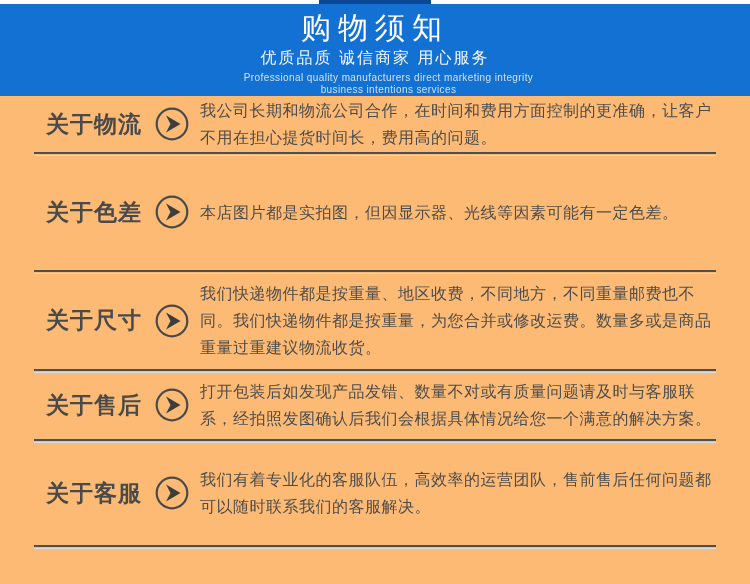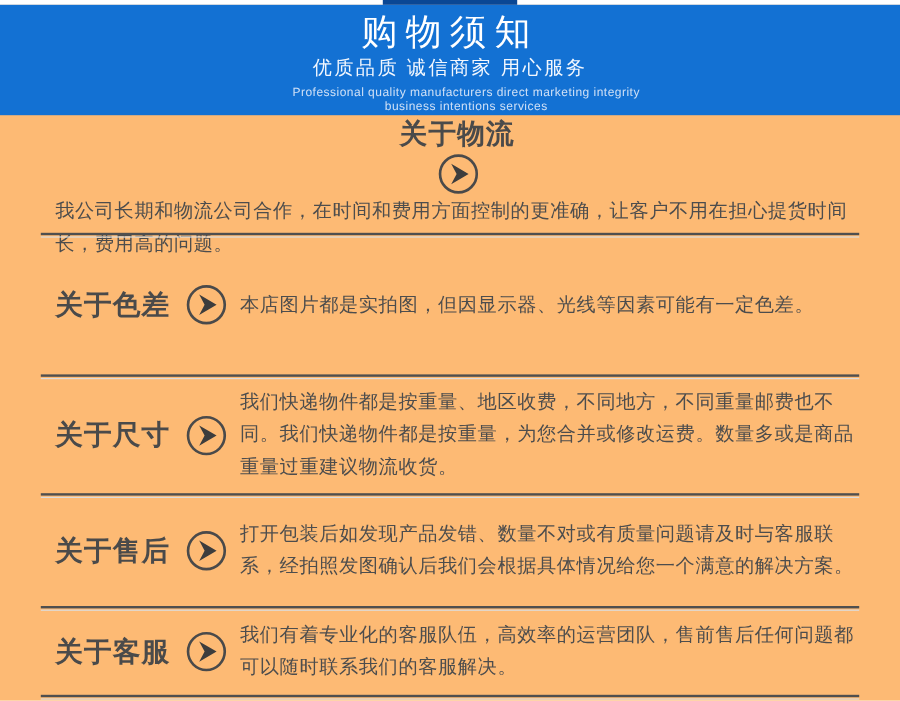--- a/index.html
+++ b/index.html
@@ -57,25 +57,25 @@
     letter-spacing: 0.4px;
     color: #cfe0f6;
     padding-left: 27px;
   }
   
   .notice-section {
     display: flex;
     align-items: center;
     padding: 0 34px 0 46px;
   }
-  .s1 { height: 98px; flex-direction: column; }
+  .s1 { height: 56px; }
   .s2 { height: 116px; }
   .s3 { height: 97px; }
-  .s4 { height: 92px; }
-  .s5 { height: 72px; }
+  .s4 { height: 68px; }
+  .s5 { height: 104px; }
   .section-label {
     font-size: 23px;
     font-weight: bold;
     color: #4a4a4a;
     white-space: nowrap;
     letter-spacing: 1px;
   }
   .arrow-icon {
     display: inline-flex;
     margin: 0 10px 0 12px;

